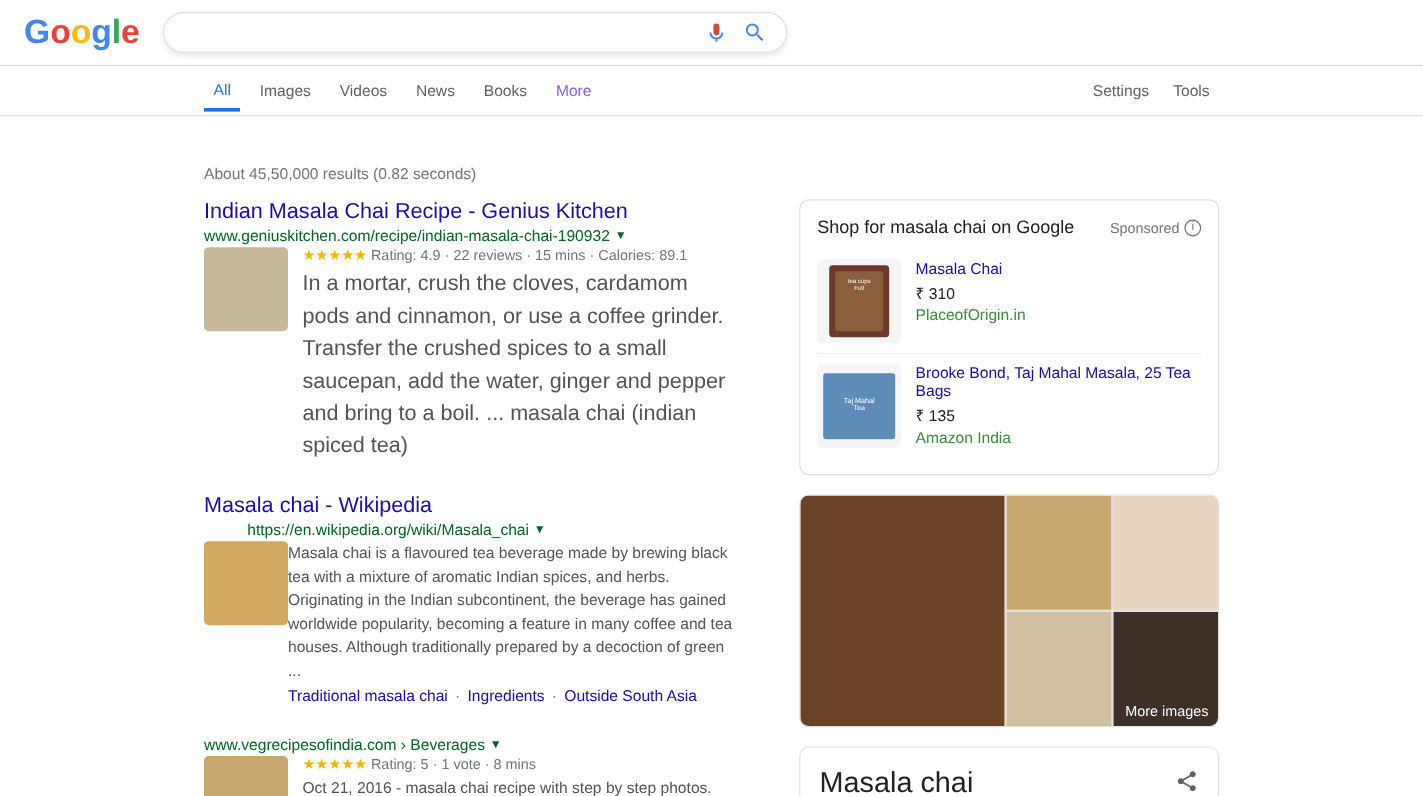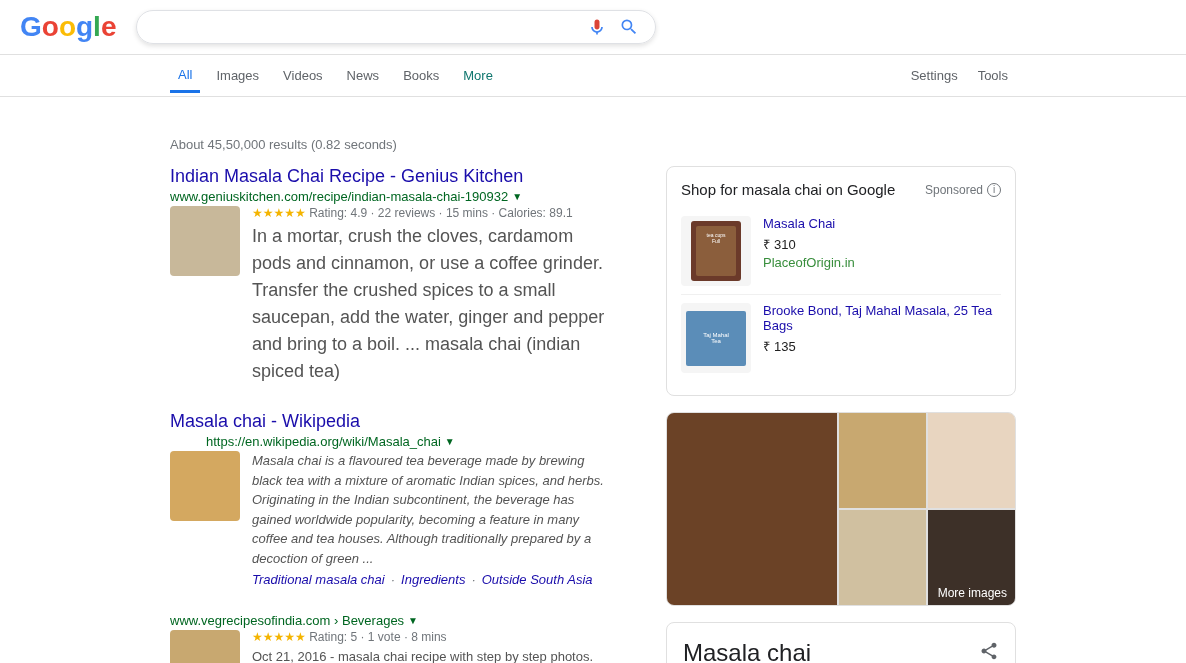--- a/index.html
+++ b/index.html
@@ -41,21 +41,21 @@
   </a>
   <a style="font-size:13px; color:#5f6368; cursor:pointer; padding:8px 8px; text-decoration:none; margin-left:4px;">
     <span>Videos</span>
   </a>
   <a style="font-size:13px; color:#5f6368; cursor:pointer; padding:8px 8px; text-decoration:none; margin-left:4px;">
     <span>News</span>
   </a>
   <a style="font-size:13px; color:#5f6368; cursor:pointer; padding:8px 8px; text-decoration:none; margin-left:4px;">
     <span>Books</span>
   </a>
-  <a style="font-size:13px; color:#0f766e; cursor:pointer; padding:8px 8px; text-decoration:none; margin-left:4px;">
+  <a style="font-size:13px; color:#8b5cf6; cursor:pointer; padding:8px 8px; text-decoration:none; margin-left:4px;">
     <span>More</span>
   </a>
   <div style="flex:1;"></div>
   <a style="font-size:13px; color:#5f6368; cursor:pointer; padding:8px 8px; text-decoration:none;">
     <span>Settings</span>
   </a>
   <a style="font-size:13px; color:#5f6368; cursor:pointer; padding:8px 8px; text-decoration:none;">
     <span>Tools</span>
   </a>
 </div>
@@ -91,21 +91,21 @@
     </div>
 
     <div style="margin-bottom:26px;">
       <a style="font-size:18px; color:#1a0dab; cursor:pointer; text-decoration:none; display:block;">
         <span>Masala chai - Wikipedia</span>
       </a>
       <div style="display:flex; align-items:center; gap:4px; margin:2px 0;">
         <span style="font-size:13px; color:#006621;padding-left:36px;">https://en.wikipedia.org/wiki/Masala_chai</span>
         <span style="color:#006621; font-size:10px; cursor:pointer;">▼</span>
       </div>
-      <div style="display:flex; gap:12px;font-style:italic;">
+      <div style="display:flex; gap:0;">
         <div style="width:70px; height:70px; background:#d4a860; border-radius:4px; flex-shrink:0;"></div>
         <div>
           <div style="font-size:13px; color:#545454; line-height:1.5; margin-bottom:4px;">
             <span>Masala chai is a flavoured tea beverage made by brewing black tea with a mixture of aromatic Indian spices, and herbs. Originating in the Indian subcontinent, the beverage has gained worldwide popularity, becoming a feature in many coffee and tea houses. Although traditionally prepared by a decoction of green ...</span>
           </div>
           <div style="display:flex; gap:0; flex-wrap:wrap;">
             <a style="font-size:13px; color:#1a0dab; text-decoration:none; cursor:pointer;">Traditional masala chai</a>
             <span style="color:#70757a; font-size:13px; margin:0 6px;">·</span>
             <a style="font-size:13px; color:#1a0dab; text-decoration:none; cursor:pointer;">Ingredients</a>
             <span style="color:#70757a; font-size:13px; margin:0 6px;">·</span>
@@ -171,20 +171,21 @@
 
       <div style="display:flex; gap:12px; padding:8px 0;">
         <div style="width:70px; height:70px; background:#f5f5f5; border-radius:4px; display:flex; align-items:center; justify-content:center; flex-shrink:0; cursor:pointer;">
           <div style="width:60px; height:55px; background:#5B8DB8; border-radius:2px; display:flex; align-items:center; justify-content:center;">
             <div style="color:white; font-size:6px; text-align:center; padding:2px;">Taj Mahal<br>Tea</div>
           </div>
         </div>
         <div>
           <div style="font-size:13px; color:#1a0dab; cursor:pointer; margin-bottom:4px;">Brooke Bond, Taj Mahal Masala, 25 Tea Bags</div>
           <div style="font-size:13px; color:#212121; margin-bottom:2px;">₹ 135</div>
+          <div style="font-size:13px; color:#388e3c; cursor:pointer;">Amazon India</div>
         </div>
       </div>
     </div>
 
     <div style="border:1px solid #e0e0e0; border-radius:8px; overflow:hidden; margin-bottom:16px;">
       <div style="display:grid; grid-template-columns:170px 1fr 1fr; grid-template-rows:95px 95px; gap:2px; background:#e0e0e0;">
         <div style="grid-row:1/3; background:#6B4226; cursor:pointer;"></div>
         <div style="background:#c8a870; cursor:pointer;"></div>
         <div style="background:#e8d5c0; cursor:pointer;"></div>
         <div style="background:#d0c0a0; cursor:pointer;"></div>

